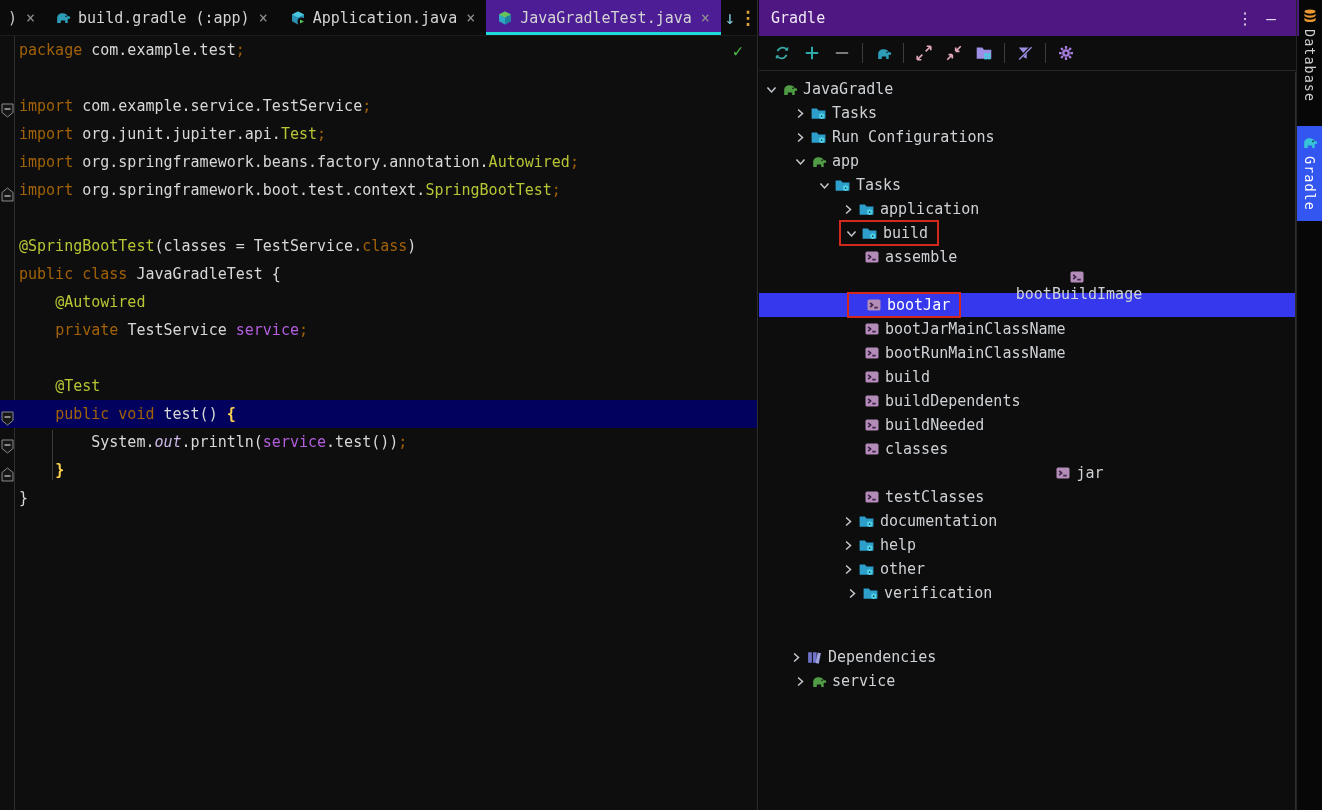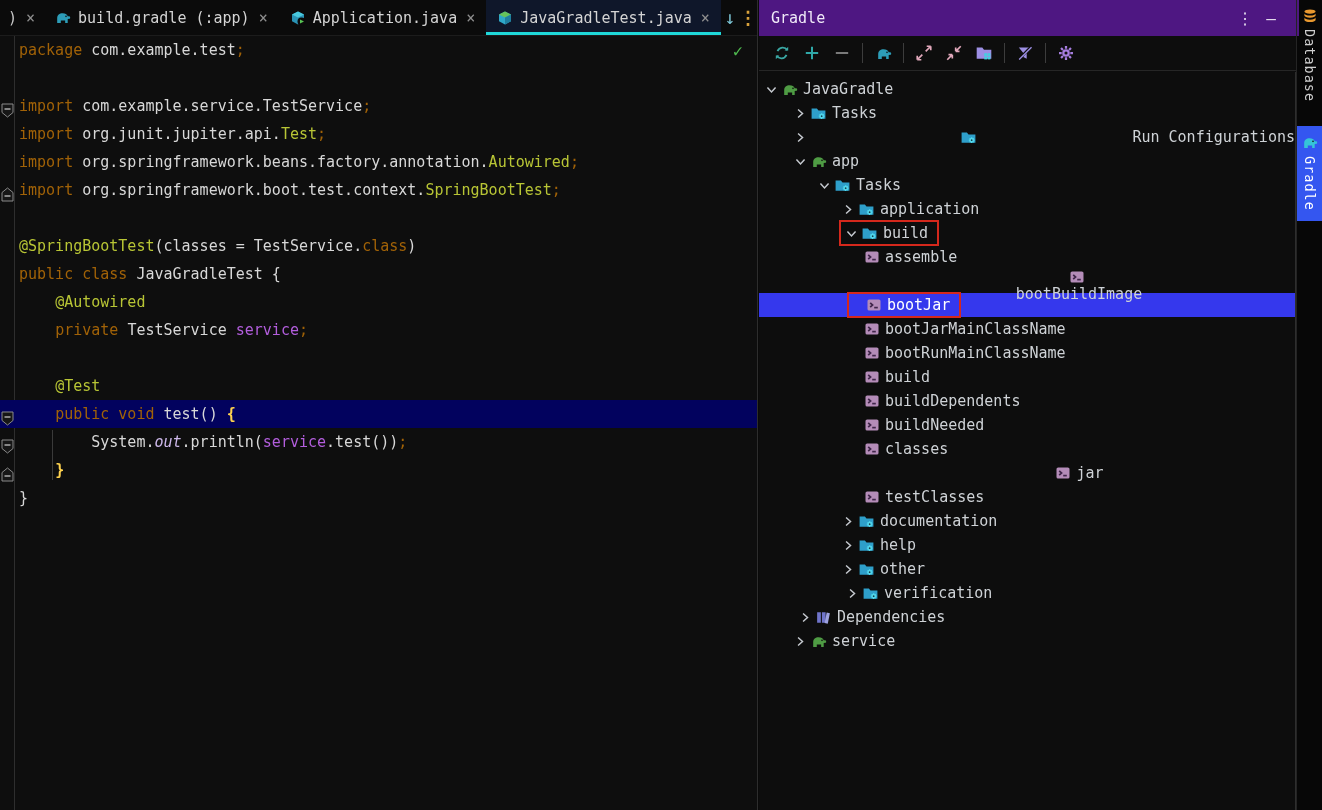--- a/index.html
+++ b/index.html
@@ -8,21 +8,21 @@
 
   
   .left-pane { position:absolute; left:0; top:0; width:758px; height:810px;
     background:#0e0e0e; border-right:1px solid #2d2d2d; }
 
   .tabbar { height:36px; background:#0b0b0b; display:flex; align-items:stretch;
     border-bottom:1px solid #1c1c1c; overflow:hidden; }
   .tab { display:flex; align-items:center; gap:7px; padding:0 11px; cursor:pointer;
     color:#d4d4d4; font-size:15px; white-space:nowrap; }
   .tab .close { color:#8e8e8e; font-size:15px; margin-left:2px; }
-  .tab.active { background:#0f172a; border-bottom:3px solid #1fd8d8; padding-top:3px; }
+  .tab.active { background:#4c1d95; border-bottom:3px solid #1fd8d8; padding-top:3px; }
   .tab.overflow { padding:0 8px; color:#c8c8c8; }
   .tab-action { display:flex; align-items:center; justify-content:center; width:34px;
     cursor:pointer; font-size:18px; }
   .tab-action.down { color:#7cc4d4; }
   .tab-action.more { color:#d9a23c; font-weight:bold; letter-spacing:0; }
 
   .editor { position:absolute; top:36px; left:0; right:0; bottom:0; font-size:15px;
     color:#d8d8d8; overflow:hidden; }
   .editor::before { content:""; position:absolute; left:14px; top:0; bottom:0;
     width:1px; background:#2e2e2e; }
@@ -243,21 +243,21 @@
       <div class="tree-row" style="padding-left: 32px;"><span class="chev-slot"><svg width="13" height="13" viewBox="0 0 16 16" xmlns="http://www.w3.org/2000/svg">
             <polyline points="5,3 10.5,8 5,13" fill="none" stroke="#c6cad0" stroke-width="1.8"></polyline>
           </svg></span><span class="tree-icon"><svg width="17" height="17" viewBox="0 0 16 16" xmlns="http://www.w3.org/2000/svg">
             <path fill="#2e9fca" d="M1.5 3.2h5L8 5.2h6.5V13h-13z"></path>
     <g stroke="#52d8ec" stroke-width="1.3">
               <path d="M11 7.8v5.4M8.3 10.5h5.4M9.1 8.6l3.8 3.8M12.9 8.6l-3.8 3.8"></path>
             </g>
     <circle cx="11" cy="10.5" r="1.9" fill="#52d8ec"></circle>
             <circle cx="11" cy="10.5" r=".8" fill="#16424f"></circle>
           </svg></span><span>Tasks</span></div>
-      <div class="tree-row" style="padding-left: 32px; justify-content: space-between;"><span class="chev-slot"><svg width="13" height="13" viewBox="0 0 16 16" xmlns="http://www.w3.org/2000/svg">
+      <div class="tree-row" style="padding-left: 32px;"><span class="chev-slot"><svg width="13" height="13" viewBox="0 0 16 16" xmlns="http://www.w3.org/2000/svg">
             <polyline points="5,3 10.5,8 5,13" fill="none" stroke="#c6cad0" stroke-width="1.8"></polyline>
           </svg></span><span class="tree-icon"><svg width="17" height="17" viewBox="0 0 16 16" xmlns="http://www.w3.org/2000/svg">
             <path fill="#2e9fca" d="M1.5 3.2h5L8 5.2h6.5V13h-13z"></path>
     <g stroke="#52d8ec" stroke-width="1.3">
               <path d="M11 7.8v5.4M8.3 10.5h5.4M9.1 8.6l3.8 3.8M12.9 8.6l-3.8 3.8"></path>
             </g>
     <circle cx="11" cy="10.5" r="1.9" fill="#52d8ec"></circle>
             <circle cx="11" cy="10.5" r=".8" fill="#16424f"></circle>
           </svg></span><span>Run Configurations</span></div>
       <div class="tree-row" style="padding-left: 32px;"><span class="chev-slot"><svg width="13" height="13" viewBox="0 0 16 16" xmlns="http://www.w3.org/2000/svg">
@@ -385,21 +385,21 @@
       <div class="tree-row" style="padding-left: 84px;"><span class="chev-slot"><svg width="13" height="13" viewBox="0 0 16 16" xmlns="http://www.w3.org/2000/svg">
             <polyline points="5,3 10.5,8 5,13" fill="none" stroke="#c6cad0" stroke-width="1.8"></polyline>
           </svg></span><span class="tree-icon"><svg width="17" height="17" viewBox="0 0 16 16" xmlns="http://www.w3.org/2000/svg">
             <path fill="#2e9fca" d="M1.5 3.2h5L8 5.2h6.5V13h-13z"></path>
     <g stroke="#52d8ec" stroke-width="1.3">
               <path d="M11 7.8v5.4M8.3 10.5h5.4M9.1 8.6l3.8 3.8M12.9 8.6l-3.8 3.8"></path>
             </g>
     <circle cx="11" cy="10.5" r="1.9" fill="#52d8ec"></circle>
             <circle cx="11" cy="10.5" r=".8" fill="#16424f"></circle>
           </svg></span><span>verification</span></div>
-      <div class="tree-row" style="padding-left: 37px;"><span class="chev-slot"><svg width="13" height="13" viewBox="0 0 16 16" xmlns="http://www.w3.org/2000/svg">
+      <div class="tree-row" style="padding-left: 28px; margin-top: 40px;"><span class="chev-slot"><svg width="13" height="13" viewBox="0 0 16 16" xmlns="http://www.w3.org/2000/svg">
             <polyline points="5,3 10.5,8 5,13" fill="none" stroke="#c6cad0" stroke-width="1.8"></polyline>
           </svg></span><span class="tree-icon"><svg width="17" height="17" viewBox="0 0 16 16" xmlns="http://www.w3.org/2000/svg">
             <path fill="#6f74c9" d="M2 3h3.5v10H2zM6.5 3H10v10H6.5z"></path>
             <path fill="#9da1e0" d="M11 3.4l3 .6-2 9.8-3-.6z"></path>
           </svg></span><span>Dependencies</span></div>
       <div class="tree-row" style="padding-left: 32px;"><span class="chev-slot"><svg width="13" height="13" viewBox="0 0 16 16" xmlns="http://www.w3.org/2000/svg">
             <polyline points="5,3 10.5,8 5,13" fill="none" stroke="#c6cad0" stroke-width="1.8"></polyline>
           </svg></span><span class="tree-icon"><svg width="17" height="17" viewBox="0 0 16 16" xmlns="http://www.w3.org/2000/svg">
             <path fill="#4f9c44" d="M3 13.2V8.6C3 5.6 5.1 4 8.1 4c2.4 0 4.3 1 4.8 2.9l1.6.3c.3 1.5-.6 2.3-1.6 2.3v3.7h-2.4v-2.4H6.4v2.4H3z"></path>
    <circle fill="#0d0d0d" cx="11.3" cy="6.9" r=".75"></circle>

